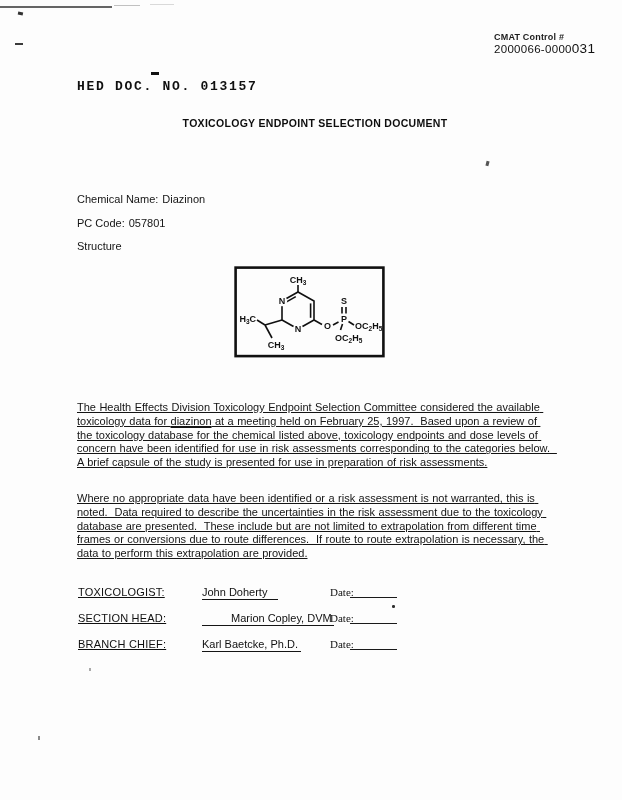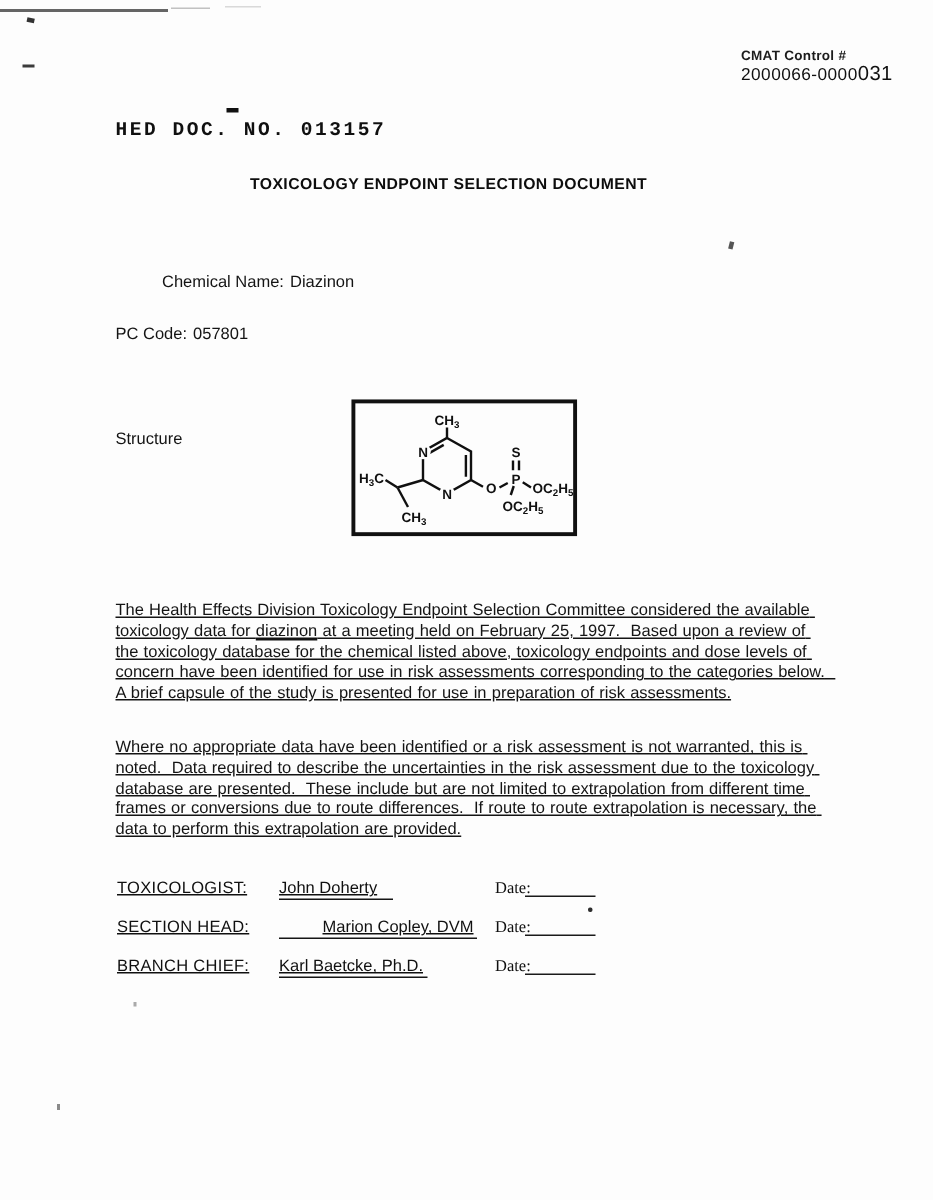--- a/index.html
+++ b/index.html
@@ -16,42 +16,42 @@
   .cmat .lbl{font-size:9px;font-weight:700;letter-spacing:.2px;color:#1c1c1c;}
   .cmat .num{font-size:11.5px;font-weight:400;letter-spacing:.3px;color:#111;}
   .cmat .num .big{font-size:13.5px;}
 
   
   .heddoc{left:77px;top:80px;font-family:Liberation Mono, monospace;
     font-size:13px;font-weight:600;letter-spacing:1.7px;line-height:13.5px;color:#101010;}
 
   
   .doctitle{left:0;top:116px;width:598px;text-align:center;
-    font-size:10.5px;font-weight:700;letter-spacing:.3px;color:#0d0d0d;line-height:14px;}
+    font-size:10.5px;font-weight:700;letter-spacing:.3px;color:#0d0d0d;line-height:14px;padding-left:16px;}
 
   
   .field{left:77px;font-size:11px;color:#141414;line-height:13px;}
-  .f-chem{top:182px;margin-left:31px;} .f-pc{top:217px;} .f-struct{top:240px;margin-top:47px;}
+  .f-chem{top:193px;} .f-pc{top:217px;} .f-struct{top:240px;}
   .field .val{padding-left:4px;}
 
   
   .structbox{left:234px;top:266px;}
 
   
   .para{left:77px;width:476px;font-size:11px;line-height:13.8px;color:#141414;
     white-space:pre-wrap;word-spacing:.4px;text-decoration:underline;}
   .p1{top:401px;} .p2{top:492px;}
   .ulink{text-decoration:underline;text-underline-offset:2px;}
 
   
   .sigrow{left:77px;width:340px;height:15px;}
   .sig-0{top:586px;} .sig-1{top:612px;} .sig-2{top:638px;}
   .sigrow span{position:absolute;font-size:11px;white-space:nowrap;color:#101010;}
   .sigrow .role{left:1px;letter-spacing:.2px;text-decoration:underline;}
-  .sigrow .name{left:109px;border-bottom:1.4px solid #151515;padding-bottom:.5px;text-decoration:underline;}
+  .sigrow .name{left:125px;border-bottom:1.4px solid #151515;padding-bottom:.5px;}
   .sig-0 .name{padding-right:11px;}
   .sig-1 .name{padding-right:2px;padding-left:29px;}
   .sig-2 .name{padding-right:3px;}
   .sigrow .date{left:253px;font-family:Liberation Serif, serif;}
   .sigrow .dateline{left:273px;width:47px;height:11px;border-bottom:1.5px solid #1a1a1a;}
 
   
   .art{position:absolute;pointer-events:none;}
   .a-topline{left:0;top:6px;width:112px;height:2px;background:#4a4a4a;opacity:.85;}
   .a-topdash1{left:114px;top:5px;width:26px;height:1px;background:#9a9a9a;opacity:.6;}

